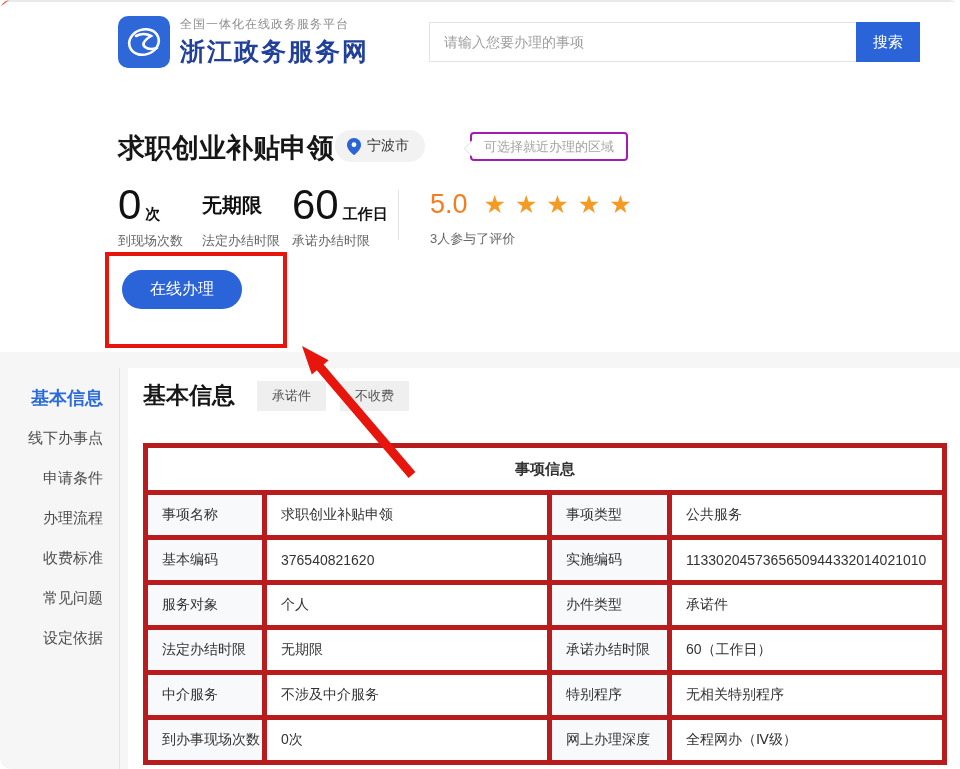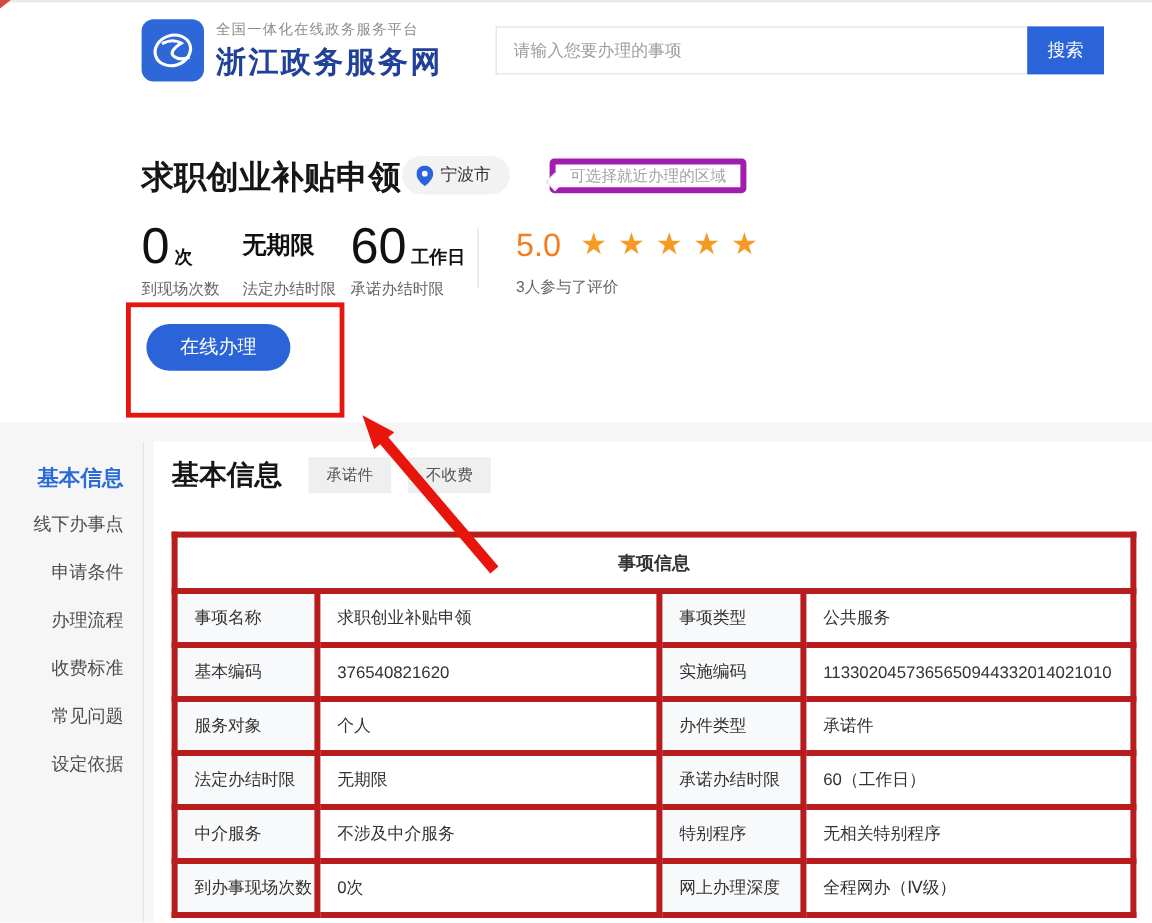--- a/index.html
+++ b/index.html
@@ -1,46 +1,46 @@
 <!DOCTYPE html>
 <html><head>
 <meta charset="utf-8">
 <style>
   * { margin: 0; padding: 0; box-sizing: border-box; }
   body { font-family: "Liberation Sans", "DejaVu Sans", sans-serif; background: #fff; }
-  .page { position: relative; width: 960px; height: 769px; background: #fff; overflow: hidden; }
+  .page { position: relative; width: 960px; height: 769px; background: #fff; overflow: hidden; border-radius: 11px; }
 
   
   .topline { position: absolute; top: 0; left: 0; width: 960px; height: 2px; background: #e9e9e9; }
   .corner-mark { position: absolute; top: 0; left: 0; width: 0; height: 0;
     border-top: 7px solid #d34a3e; border-right: 9px solid transparent; }
 
   
   .logo { position: absolute; left: 118px; top: 16px; display: flex; align-items: center; }
   .logo-box { width: 52px; height: 52px; border-radius: 10px; background: #2e68d8;
     display: flex; align-items: center; justify-content: center; }
   .logo-texts { margin-left: 10px; }
   .logo-small { font-size: 12px; color: #8c8c8c; letter-spacing: 1px; }
   .logo-main { font-size: 25px; font-weight: bold; color: #21409a; letter-spacing: 2px; margin-top: 2px; }
 
   .searchbar { position: absolute; left: 413px; top: 22px; width: 507px; height: 40px; display: flex; }
   .search-input { flex: 1; height: 100%; border: 1px solid #e3e3e3; border-right: none;
     padding: 0 14px; font-size: 14px; color: #333; outline: none;
-    font-family: "Liberation Sans", sans-serif; }
+    font-family: "Liberation Sans", sans-serif; margin-left: 16px; }
   .search-input::placeholder { color: #9e9e9e; }
   .search-btn { width: 64px; height: 100%; border: none; background: #2b63d9; color: #fff;
     font-size: 15px; cursor: pointer; font-family: "Liberation Sans", sans-serif; }
 
   
   .hero-title { position: absolute; left: 118px; top: 130px; font-size: 27px; font-weight: bold; color: #161616; }
   .loc-pill { position: absolute; left: 335px; top: 130px; height: 32px; padding: 0 16px 0 12px;
     background: #f2f2f2; border-radius: 16px; display: flex; align-items: center; cursor: pointer; }
   .loc-pill span { font-size: 14px; color: #333; margin-left: 6px; }
-  .tip-bubble { position: absolute; left: 458px; top: 132px; height: 29px; padding: 0 12px;
-    background: #fff; border: 5px solid #a21caf; border-radius: 4px;
+  .tip-bubble { position: absolute; left: 470px; top: 132px; height: 29px; padding: 0 12px;
+    background: #fff; border: 2px solid #a21caf; border-radius: 4px;
     display: flex; align-items: center; font-size: 13px; color: #a3a3a3; }
   .tip-bubble::before { content: ""; position: absolute; left: -6px; top: 9px; width: 10px; height: 10px;
     background: #fff; border-left: 1px solid #e4e4e4; border-bottom: 1px solid #e4e4e4;
     transform: rotate(45deg); }
 
   .stat { position: absolute; top: 184px; }
   .stat-valrow { display: flex; align-items: baseline; height: 42px; }
   .stat-num { font-size: 42px; color: #111; font-weight: 500; line-height: 42px; }
   .stat-unit { font-size: 15px; color: #111; font-weight: bold; margin-left: 4px; }
   .stat-word { font-size: 20px; color: #111; font-weight: bold; line-height: 42px; }

